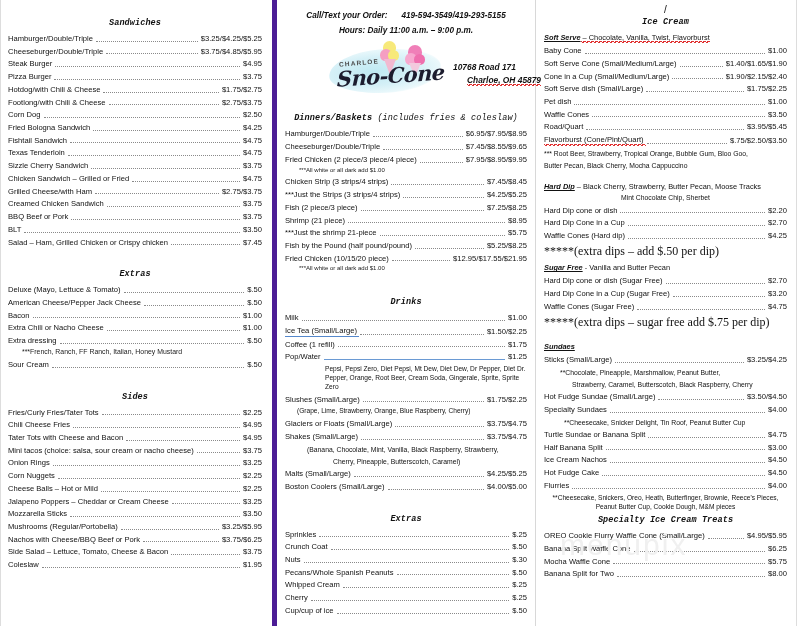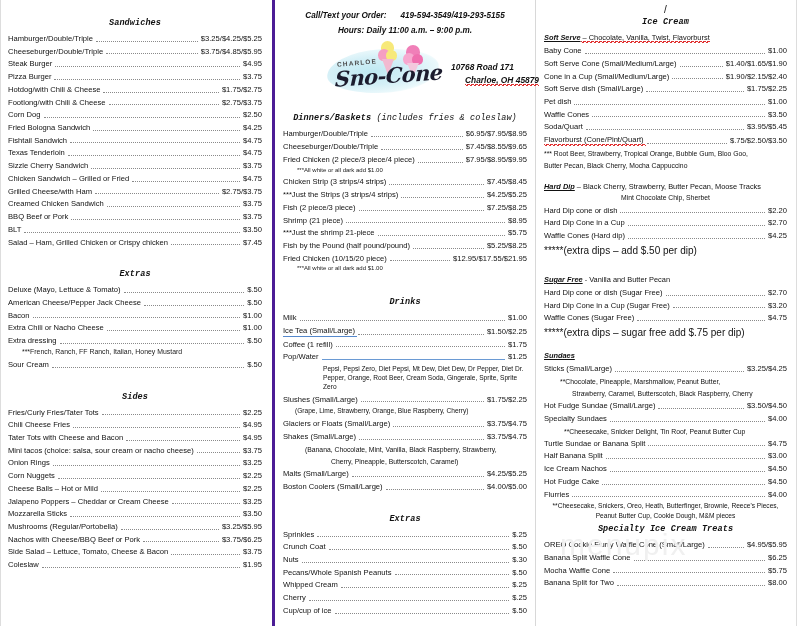--- a/index.html
+++ b/index.html
@@ -12,21 +12,21 @@
   .page{
     position:relative;width:797px;height:626px;
     display:flex;
     box-sizing:border-box;
   }
   .col{
     box-sizing:border-box;
     position:relative;
   }
   .col-left{width:272px;padding:8px 10px 0 8px;}
-  .col-mid{width:264px;padding:8px 8px 0 8px;border-left:3px solid #4c1d95;border-right:1px solid #d8d8d8;}
+  .col-mid{width:264px;padding:8px 8px 0 8px;border-left:5px solid #4c1d95;border-right:1px solid #d8d8d8;}
   .col-right{width:261px;padding:4px 10px 0 8px;}
 
   .outer-frame{
     position:absolute;left:0;top:0;right:0;bottom:0;
     border-left:1px solid #dddddd;border-right:1px solid #dddddd;
     pointer-events:none;
   }
 
   
   .sect-title{
@@ -69,21 +69,21 @@
   .note.big{font-size:6.9px;}
   .subline{
     font-size:6.8px;line-height:1.35;margin:0 0 3px 0;
   }
   .subline.ind{margin-left:22px;}
   .subline.c{text-align:center;}
   .cat{
     font-size:7.4px;margin:0 0 3.5px 0;line-height:1.3;
   }
   .cat u{text-decoration:underline;font-weight:bold;font-style:italic;}
-  .stars{font-size:10px;line-height:1.3;margin:0 0 3px 0;}
+  .stars{font-size:12px;line-height:1.3;margin:0 0 3px 0;font-family:Liberation Serif, serif;}
   .flavlist{font-size:6.6px;line-height:1.35;margin:0 0 3px 16px;}
   .flavlist.c{text-align:center;margin-left:0;}
 
   
   .sq-red{
     background-image:repeating-linear-gradient(135deg,#e03030 0 1px,transparent 1px 2px);
     background-repeat:repeat-x;background-size:4px 2px;background-position:0 100%;
     padding-bottom:1px;
   }
   .sq-blue{
@@ -565,21 +565,21 @@
           <span class="nm">Pet dish</span>
           <span class="dots"></span>
           <span class="pr">$1.00</span>
         </div>
       <div class="row">
           <span class="nm">Waffle Cones</span>
           <span class="dots"></span>
           <span class="pr">$3.50</span>
         </div>
       <div class="row">
-          <span class="nm">Soda/Quart</span>
+          <span class="nm">Road/Quart</span>
           <span class="dots"></span>
           <span class="pr">$3.95/$5.45</span>
         </div>
       <div class="row">
           <span class="nm sq-red">Flavorburst (Cone/Pint/Quart)</span>
           <span class="dots"></span>
           <span class="pr">$.75/$2.50/$3.50</span>
         </div>
     </div>
     <div class="subline">*** Root Beer, Strawberry, Tropical Orange, Bubble Gum, Bloo Goo,</div>
@@ -601,21 +601,21 @@
           <span class="pr">$2.70</span>
         </div>
       <div class="row">
           <span class="nm">Waffle Cones (Hard dip)</span>
           <span class="dots"></span>
           <span class="pr">$4.25</span>
         </div>
       <div class="stars">*****(extra dips – add $.50 per dip)</div>
     </div>
 
-    <div class="cat" style="margin-top:18px;">
+    <div class="cat" style="margin-top:4px;">
       <u>Sugar Free</u><span> - Vanilla and Butter Pecan</span>
     </div>
     <div>
       <div class="row">
           <span class="nm">Hard Dip cone or dish (Sugar Free)</span>
           <span class="dots"></span>
           <span class="pr">$2.70</span>
         </div>
       <div class="row">
           <span class="nm">Hard Dip Cone in a Cup (Sugar Free)</span>

